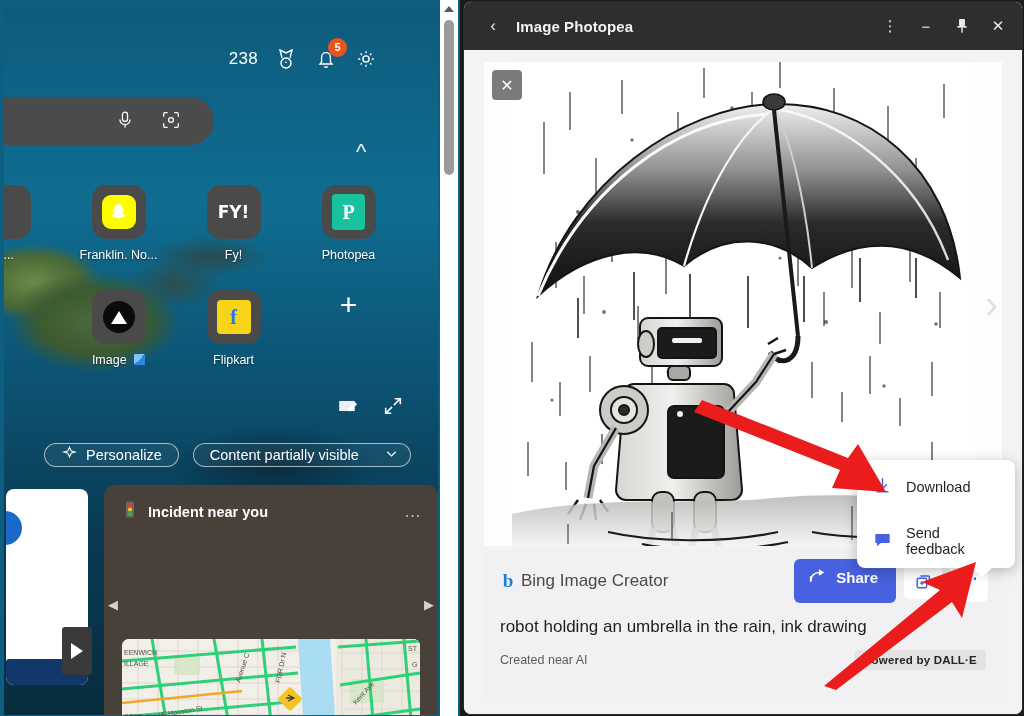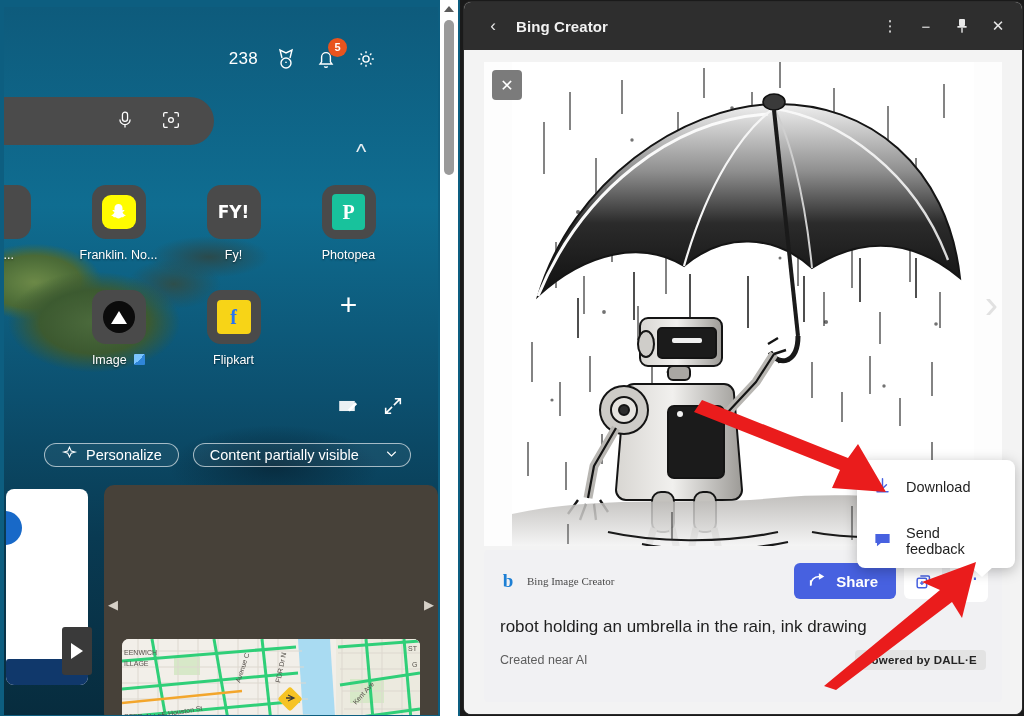--- a/index.html
+++ b/index.html
@@ -169,25 +169,25 @@
 
   
   .infobar{
     position:absolute;left:20px;top:500px;width:518px;height:152px;background:#f1f1f3;border-radius:4px;
   }
   .brandrow{display:flex;align-items:center;height:62px;padding:0 14px 0 14px;}
   .bing-b{
     width:20px;height:22px;display:flex;align-items:center;justify-content:center;
     color:#1d7fd4;font-weight:700;font-size:19px;font-family:"Liberation Serif",serif;
   }
-  .brandtxt{color:#4a4a4a;font-size:11px;margin-left:9px;font-family:Liberation Serif, serif;}
+  .brandtxt{color:#4a4a4a;font-size:17px;margin-left:3px;}
   .actions{margin-left:auto;display:flex;align-items:center;gap:8px;}
   .share-btn{
     height:36px;background:#4761e0;border-radius:6px;color:#fff;display:flex;align-items:center;gap:9px;
-    padding:0 18px 0 14px;font-size:15px;font-weight:600;
+    padding:0 18px 8px 14px;font-size:15px;font-weight:600;
   }
   .sq-btn{
     width:38px;height:36px;background:#fff;border-radius:6px;display:flex;align-items:center;justify-content:center;
     color:#4761e0;
   }
   .sq-btn.dots{color:#4761e0;font-size:20px;letter-spacing:1.5px;line-height:0;padding-bottom:6px;}
   .prompt{
     padding:4px 16px 0 16px;color:#1f1f1f;font-size:17px;line-height:1.3;
   }
   .createdrow{display:flex;align-items:center;padding:12px 16px 0 16px;}
@@ -358,20 +358,32 @@
 
       <div class="card-white">
         <div class="blue-blob"></div>
         <div class="blue-bar"></div>
       </div>
       <div class="playbtn">
         <div style="width:0;height:0;border-top:8px solid transparent;border-bottom:8px solid transparent;border-left:12px solid #fff;"></div>
       </div>
 
       <div class="news-card">
+        <div class="news-head">
+          <span>
+            <svg width="16" height="17" viewBox="0 0 16 17">
+              <rect x="4" y="0.5" width="8" height="16" rx="2" fill="#6f675c"></rect>
+              <circle cx="8" cy="4" r="2.1" fill="#e8392c"></circle>
+              <circle cx="8" cy="8.5" r="2.1" fill="#f2c22c"></circle>
+              <circle cx="8" cy="13" r="2.1" fill="#33b14e"></circle>
+            </svg>
+          </span>
+          <span class="t">Incident near you</span>
+          <span class="news-dots">…</span>
+        </div>
 
         <div class="map">
           <svg width="298" height="92" viewBox="0 0 298 92">
             <rect width="298" height="92" fill="#f2efe9"></rect>
 
             <path d="M176 0 L208 0 L214 92 L182 92 Z" fill="#a9dbf2"></path>
             <rect x="214" y="0" width="84" height="92" fill="#eceadf"></rect>
 
             <rect x="52" y="18" width="26" height="18" fill="#d7e8c8"></rect>
             <rect x="228" y="40" width="34" height="24" fill="#d7e8c8"></rect>
@@ -426,21 +438,21 @@
       <div class="track"></div>
       <div class="up"></div>
       <div class="thumb"></div>
     </div>
   </div>
 
   <div class="creator">
 
     <div class="titlebar">
       <div class="tb-back">‹</div>
-      <div class="tb-title">Bing Creator</div>
+      <div class="tb-title">Image Photopea</div>
       <div class="tb-right">
         <div class="tb-btn">⋮</div>
         <div class="tb-btn">−</div>
         <div class="tb-btn">
           <svg width="14" height="16" viewBox="0 0 14 16" fill="#e8e8e8">
             <rect x="4" y="1" width="6" height="7" rx="1"></rect>
             <rect x="2.4" y="8" width="9.2" height="1.7"></rect>
             <rect x="6.3" y="9.7" width="1.4" height="5"></rect>
           </svg>
         </div>

